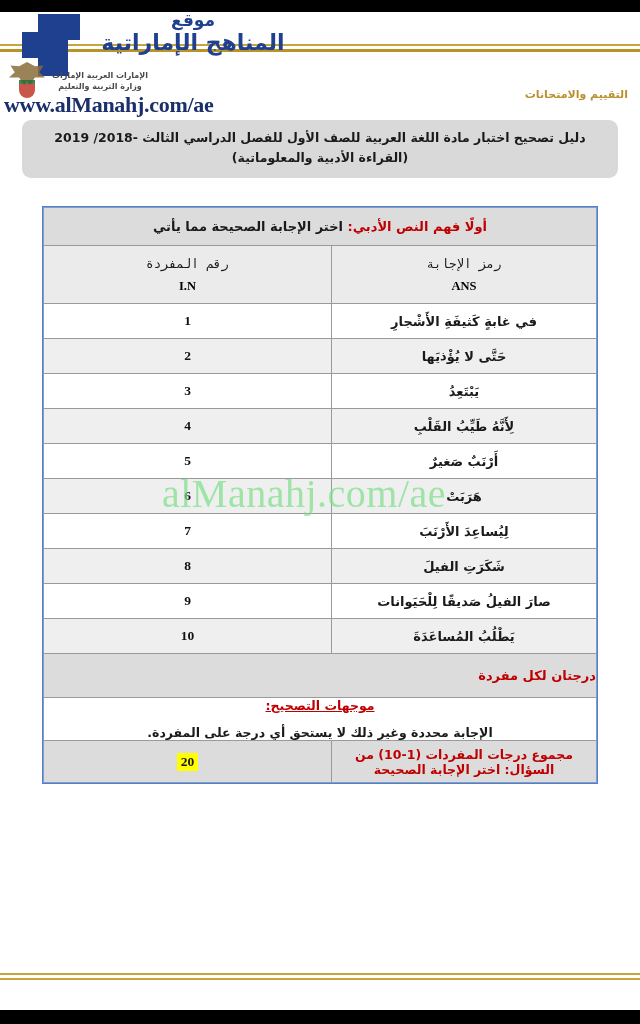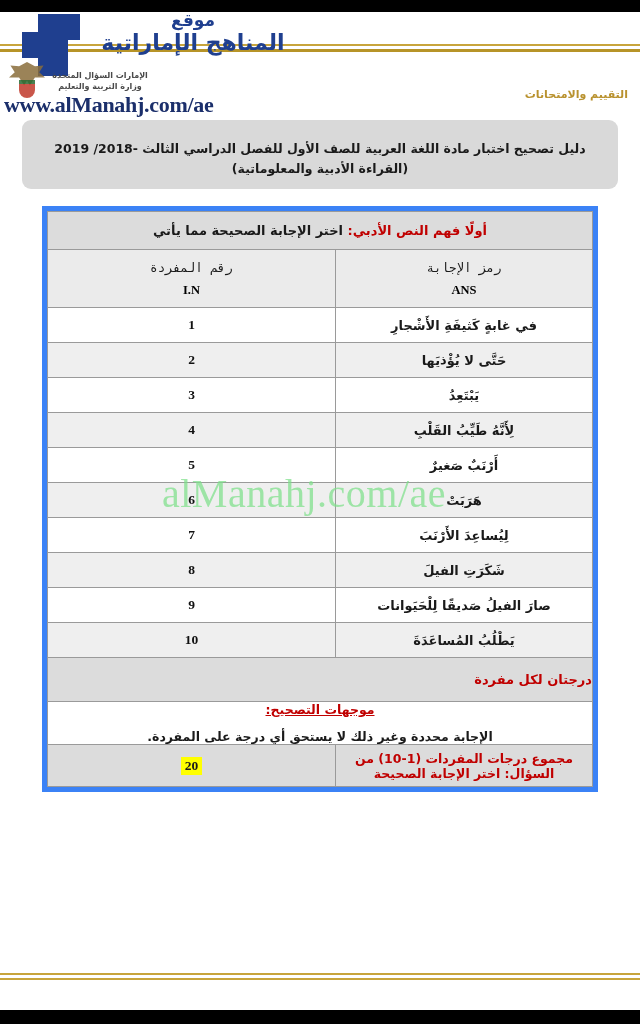--- a/index.html
+++ b/index.html
@@ -106,39 +106,39 @@
     color: #b9922f; font-size: 11px; font-weight: bold;
     font-family: "DejaVu Sans", sans-serif;
   }
 
   
   .title-banner {
     position: absolute; left: 22px; top: 120px;
     width: 596px; min-height: 56px;
     background: #d9d9d9;
     border-radius: 9px;
-    padding: 19px 16px 10px;
+    padding: 8px 16px 10px;
     text-align: center;
   }
   .title-line1 {
     font-family: "DejaVu Sans", sans-serif;
     font-size: 12.5px; font-weight: bold; color: #1a1a1a;
     line-height: 20px;
   }
   .title-line2 {
     font-family: "DejaVu Sans", sans-serif;
     font-size: 12.5px; font-weight: bold; color: #1a1a1a;
     line-height: 20px;
   }
 
   
   .grid {
     position: absolute; left: 42px; top: 206px;
     width: 556px;
-    border: 5px solid #3b82f6;
+    border: 1px solid #3b82f6;
     border-collapse: collapse;
   }
   .grid table { width: 100%; border-collapse: collapse; }
   .grid td {
     border: 1px solid #9a9a9a;
     padding: 0;
     vertical-align: middle;
   }
 
   .row-head {
@@ -262,21 +262,21 @@
     <div class="brand-top">موقع</div>
     <div class="brand-main">المناهج الإماراتية</div>
   </div>
 
   <div class="emblem">
     <div class="bird"></div>
       <div class="shield"></div>
   </div>
 
   <div class="ministry">
-    <div>الإمارات السؤال المتحدة</div>
+    <div>الإمارات العربية الإمارات</div>
     <div>وزارة التربية والتعليم</div>
   </div>
 
   <div class="site-url">www.alManahj.com/ae</div>
 
   <div class="assessment-label">التقييم والامتحانات</div>
 </div>
 
 <div class="title-banner">
   <div class="title-line1">دليل تصحيح اختبار مادة اللغة العربية   للصف الأول   للفصل الدراسي الثالث -2018/ 2019</div>

